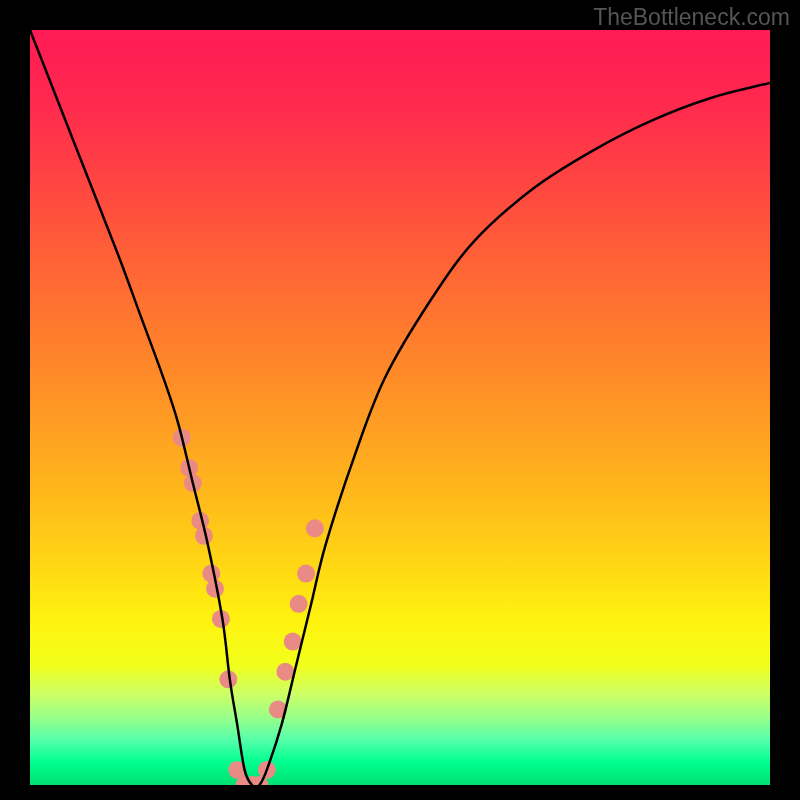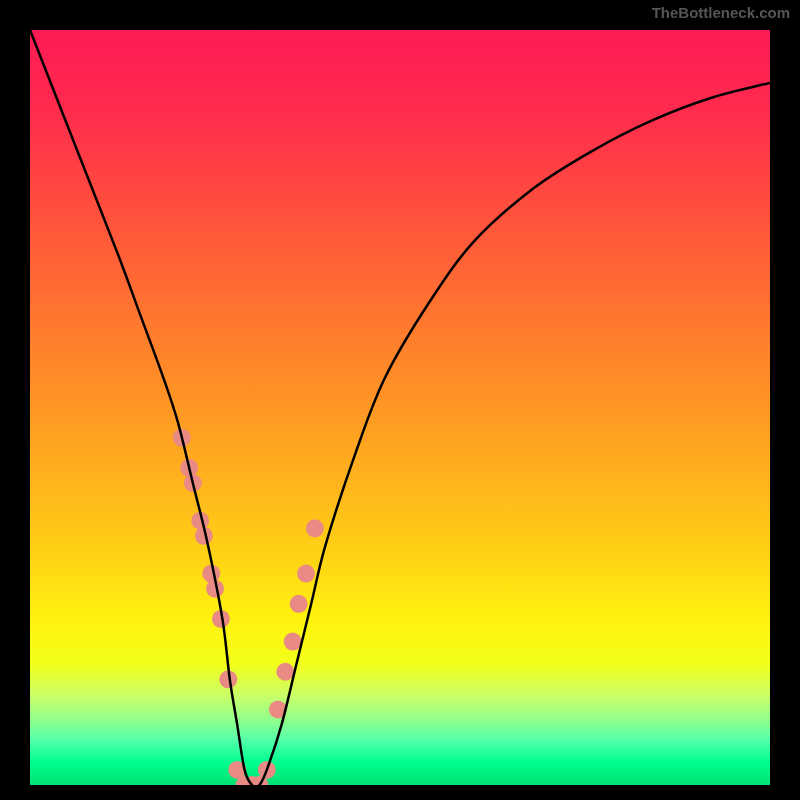--- a/index.html
+++ b/index.html
@@ -15,22 +15,22 @@
     position: relative;
     width: 800px;
     height: 800px;
     background: #000;
   }
   .watermark {
     position: absolute;
     top: 4px;
     right: 10px;
     color: #555;
-    font-size: 15px;
-    font-weight: 700;
+    font-size: 23px;
+    font-weight: 400;
     z-index: 50;
     user-select: none;
   }
   .plot-area {
     position: absolute;
     left: 30px;
     top: 30px;
     width: 740px;
     height: 755px;
     overflow: hidden;

